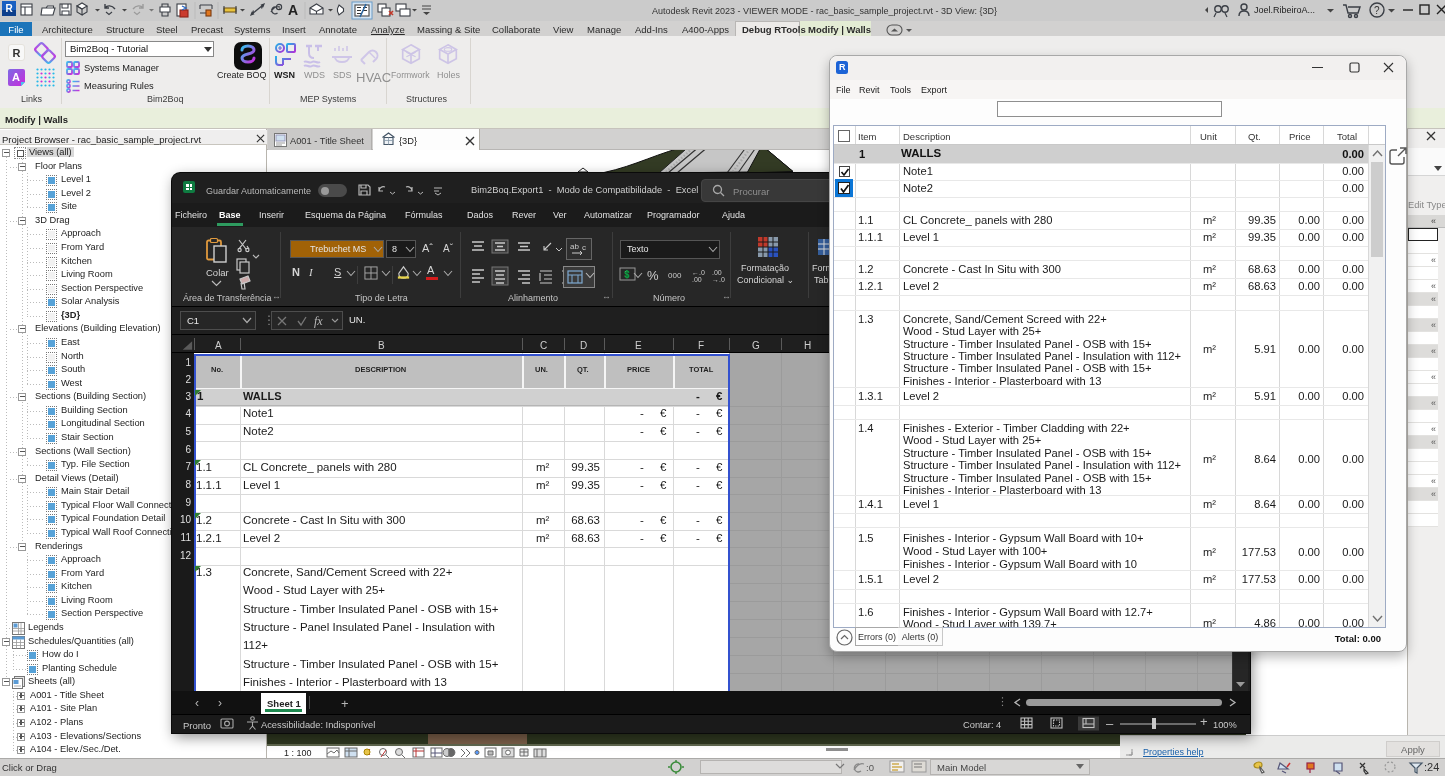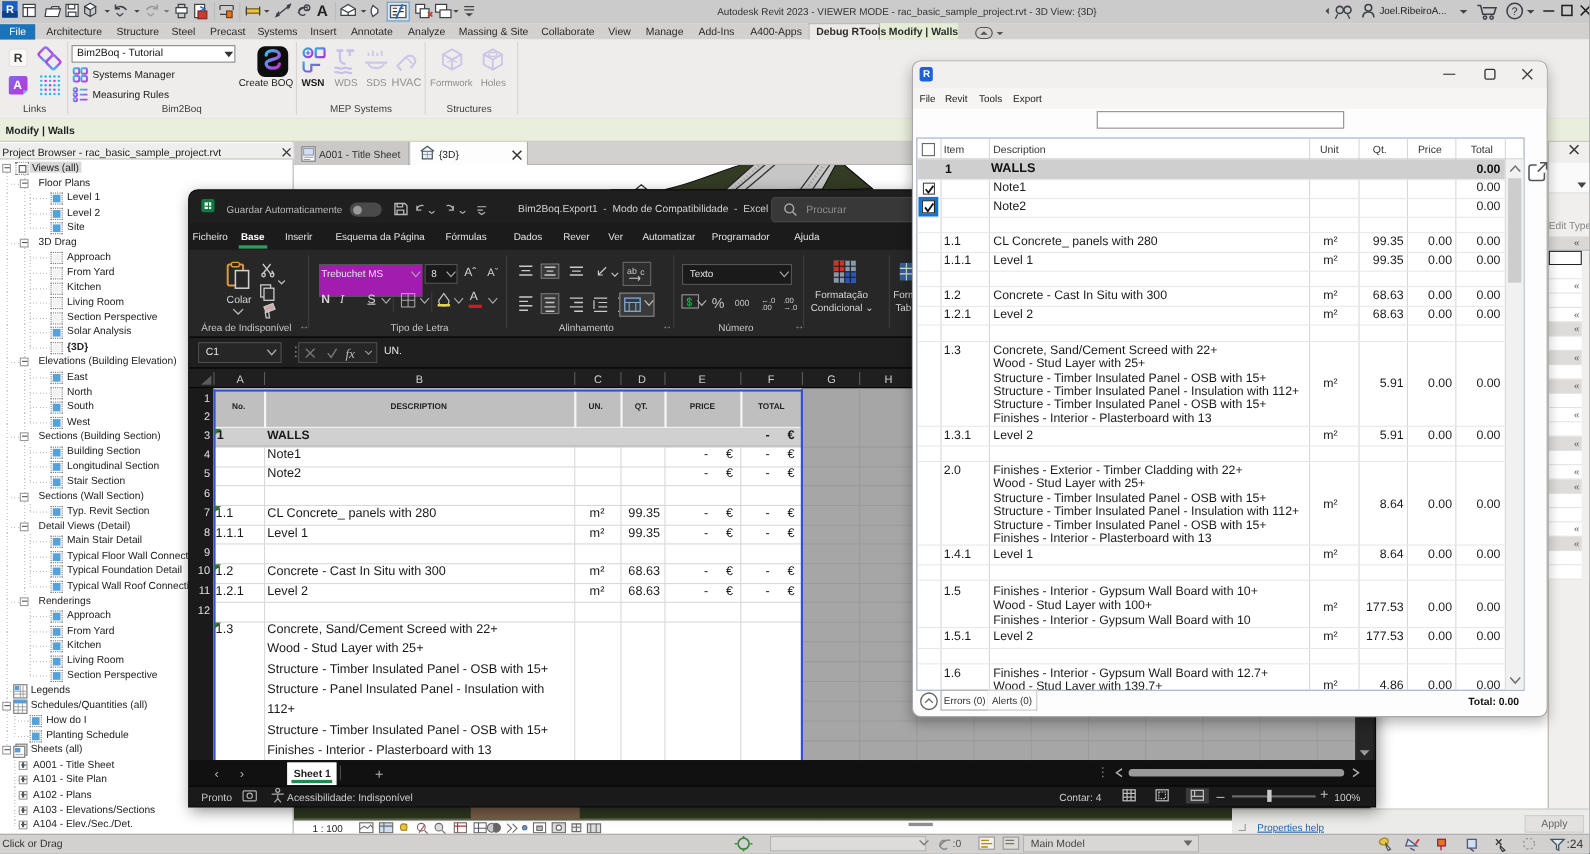--- a/index.html
+++ b/index.html
@@ -109,21 +109,21 @@
 <div class="abs" style="left:0;top:1px;width:32px;height:15px;background:#1b74ba;color:#fff;text-align:center;line-height:15px;">File</div>
 <div class="abs" style="left:735px;top:0;width:65px;height:16px;background:#eceae8;border:1px solid #b8b6b4;border-bottom:none;"></div>
 <div class="abs" style="left:800px;top:0;width:71px;height:16px;background:#e3ecd4;"></div>
 <div class="txt" style="left:42px;top:3px;">Architecture</div>
 <div class="txt" style="left:106px;top:3px;">Structure</div>
 <div class="txt" style="left:156px;top:3px;">Steel</div>
 <div class="txt" style="left:191px;top:3px;">Precast</div>
 <div class="txt" style="left:234px;top:3px;">Systems</div>
 <div class="txt" style="left:282px;top:3px;">Insert</div>
 <div class="txt" style="left:319px;top:3px;">Annotate</div>
-<div class="txt" style="left:371px;top:3px;">Analyze</div>
+<div class="txt" style="left:371px;top:3px;text-decoration:underline;">Analyze</div>
 <div class="txt" style="left:417px;top:3px;">Massing &amp; Site</div>
 <div class="txt" style="left:492px;top:3px;">Collaborate</div>
 <div class="txt" style="left:553px;top:3px;">View</div>
 <div class="txt" style="left:587px;top:3px;">Manage</div>
 <div class="txt" style="left:635px;top:3px;">Add-Ins</div>
 <div class="txt" style="left:682px;top:3px;">A400-Apps</div>
 <div class="txt" style="left:742px;top:3px;font-weight:bold;">Debug RTools</div>
 <div class="txt" style="left:808px;top:3px;font-weight:bold;">Modify | Walls</div>
 <svg style="left:887px;top:4px" width="26" height="11" viewBox="0 0 26 11">
         <rect x="0" y="0" width="15" height="10" rx="5" fill="none" stroke="#555" stroke-width="1.1"></rect>
@@ -266,21 +266,21 @@
           <path d="M6 9v-3m4 3v-5m4 5v-3m4 3v-5" stroke-width="1.6"></path>
         </g>
 </svg>
 <div class="txt" style="left:333px;top:34px;font-size:9px;color:#8f8f8f;">SDS</div>
 <svg style="left:357px;top:6px" width="26" height="26" viewBox="0 0 26 26">
  <g fill="none" stroke="#cfc6e8" stroke-width="2">
           <path d="M4 18l8-8c2-2 5-2 7 0s2 5 0 7l-3 3M4 18l4 4m8-2 3-3"></path>
           <path d="M12 10l6 6" stroke-width="1.4"></path>
         </g>
 </svg>
-<div class="txt" style="left:356px;top:34px;font-size:10px;color:#8f8f8f;">HVAC</div>
+<div class="txt" style="left:356px;top:34px;font-size:13px;color:#8f8f8f;">HVAC</div>
 <div class="txt" style="left:300px;top:58px;font-size:9px;color:#3c3c3c;">MEP Systems</div>
 
 <svg style="left:399px;top:6px" width="24" height="26" viewBox="0 0 26 26">
  <g fill="none" stroke="#cdc4e6" stroke-width="1.8">
           <path d="M13 2l9 5-9 5-9-5zM4 7v10l9 5 9-5V7M13 12v10"></path>
           <path d="M8 10l10 5m0-5L8 15" stroke-width="1.2"></path>
         </g>
 </svg>
 <div class="txt" style="left:391px;top:34px;font-size:8.7px;color:#8f8f8f;">Formwork</div>
 <svg style="left:436px;top:6px" width="24" height="26" viewBox="0 0 26 26">
@@ -508,21 +508,21 @@
         <div class="abs" style="left:48px;top:420.5px;width:7px;height:7px;background:#56a2d8;"></div>
 <div class="txt" style="left:61px;top:418px;">Longitudinal Section</div>
 <div class="abs" style="left:46px;top:432.5px;width:11px;height:11px;border:1px dotted #777;background:#fff;"></div>
         <div class="abs" style="left:48px;top:434.5px;width:7px;height:7px;background:#56a2d8;"></div>
 <div class="txt" style="left:61px;top:432px;">Stair Section</div>
 <div class="abs" style="left:18px;top:448px;width:8px;height:8px;border:1px solid #999;background:#fff;"></div>
         <div class="abs" style="left:19.5px;top:451.2px;width:5px;height:1.2px;background:#555;"></div>
 <div class="txt" style="left:35px;top:446px;">Sections (Wall Section)</div>
 <div class="abs" style="left:46px;top:459.5px;width:11px;height:11px;border:1px dotted #777;background:#fff;"></div>
         <div class="abs" style="left:48px;top:461.5px;width:7px;height:7px;background:#56a2d8;"></div>
-<div class="txt" style="left:61px;top:459px;">Typ. Revit Section</div>
+<div class="txt" style="left:61px;top:459px;">Typ. File Section</div>
 <div class="abs" style="left:18px;top:475px;width:8px;height:8px;border:1px solid #999;background:#fff;"></div>
         <div class="abs" style="left:19.5px;top:478.2px;width:5px;height:1.2px;background:#555;"></div>
 <div class="txt" style="left:35px;top:473px;">Detail Views (Detail)</div>
 <div class="abs" style="left:46px;top:486.5px;width:11px;height:11px;border:1px dotted #777;background:#fff;"></div>
         <div class="abs" style="left:48px;top:488.5px;width:7px;height:7px;background:#56a2d8;"></div>
 <div class="txt" style="left:61px;top:486px;">Main Stair Detail</div>
 <div class="abs" style="left:46px;top:500.5px;width:11px;height:11px;border:1px dotted #777;background:#fff;"></div>
         <div class="abs" style="left:48px;top:502.5px;width:7px;height:7px;background:#56a2d8;"></div>
 <div class="txt" style="left:61px;top:500px;">Typical Floor Wall Connectio</div>
 <div class="abs" style="left:46px;top:513.5px;width:11px;height:11px;border:1px dotted #777;background:#fff;"></div>
@@ -800,24 +800,24 @@
             <circle cx="11.4" cy="11" r="1.6"></circle>
   <rect x="1" y="20" width="9" height="11"></rect>
             <rect x="4" y="23" width="9" height="11" fill="#2a2a2a"></rect>
   <path d="M4 40l8-3 2 5-8 3z" fill="#caa"></path>
             <path d="M5 44l1 6h3l-1-7"></path>
  </g>
 </svg>
 <svg style="left:253px;top:255px" width="10" height="6" viewBox="0 0 10 6">
           <path d="M0 0l3 3 3-3" fill="none" stroke="#bbb" stroke-width="1.1"></path>
         </svg>
-<div class="txt" style="left:183px;top:293px;font-size:9px;color:#c5c5c5;">Área de Indisponível</div>
+<div class="txt" style="left:183px;top:293px;font-size:9px;color:#c5c5c5;">Área de Transferência</div>
 <div class="txt" style="left:272px;top:291px;font-size:9px;color:#999;">↔</div>
 
-<div class="abs" style="left:290px;top:240px;width:94px;height:30px;background:#a21caf;border:1px solid #555;font-size:9px;color:#e5e5e5;line-height:16px;padding-left:1px;">Trebuchet MS</div>
+<div class="abs" style="left:290px;top:240px;width:94px;height:18px;background:#a16207;border:1px solid #555;font-size:9px;color:#e5e5e5;line-height:16px;padding-left:19px;">Trebuchet MS</div>
 <svg style="left:374px;top:247px" width="8" height="5" viewBox="0 0 8 5">
           <path d="M0 0l4 4.5L8 0" fill="none" stroke="#aaa" stroke-width="1.1"></path>
         </svg>
 <div class="abs" style="left:386px;top:240px;width:30px;height:18px;background:#1a1a1a;border:1px solid #555;font-size:9px;color:#e5e5e5;line-height:16px;padding-left:5px;">8</div>
 <svg style="left:406px;top:247px" width="8" height="5" viewBox="0 0 8 5">
           <path d="M0 0l4 4.5L8 0" fill="none" stroke="#aaa" stroke-width="1.1"></path>
         </svg>
 <div class="txt" style="left:422px;top:242px;font-size:11px;color:#d5d5d5;">Aˆ</div>
 <div class="txt" style="left:443px;top:243px;font-size:10px;color:#d5d5d5;">Aˇ</div>
 <div class="txt" style="left:292px;top:266px;font-size:11px;font-weight:bold;color:#d5d5d5;">N</div>
@@ -1256,21 +1256,21 @@
       <div class="txt" style="left:1320px;top:343px;width:44px;text-align:right;font-size:11.2px;color:#1a1a1a;">0.00</div>
 <div class="abs" style="left:834px;top:387px;width:534px;height:1px;background:#e8e8e8;"></div>
 <div class="txt" style="left:858px;top:390px;font-size:11.2px;color:#1a1a1a;">1.3.1</div>
 <div class="txt" style="left:903px;top:390px;font-size:11.2px;color:#1a1a1a;">Level 2</div>
 <div class="txt" style="left:1203px;top:390px;font-size:11.2px;color:#1a1a1a;">m²</div>
       <div class="txt" style="left:1232px;top:390px;width:44px;text-align:right;font-size:11.2px;color:#1a1a1a;">5.91</div>
       <div class="txt" style="left:1276px;top:390px;width:44px;text-align:right;font-size:11.2px;color:#1a1a1a;">0.00</div>
       <div class="txt" style="left:1320px;top:390px;width:44px;text-align:right;font-size:11.2px;color:#1a1a1a;">0.00</div>
 <div class="abs" style="left:834px;top:405px;width:534px;height:1px;background:#e8e8e8;"></div>
 <div class="abs" style="left:834px;top:419px;width:534px;height:1px;background:#e8e8e8;"></div>
-<div class="txt" style="left:858px;top:422px;font-size:11.2px;color:#1a1a1a;">2.0</div>
+<div class="txt" style="left:858px;top:422px;font-size:11.2px;color:#1a1a1a;">1.4</div>
 <div class="txt" style="left:903px;top:422px;font-size:11.2px;color:#1a1a1a;">Finishes - Exterior - Timber Cladding with 22+</div>
 <div class="txt" style="left:903px;top:434.4px;font-size:11.2px;color:#1a1a1a;">Wood - Stud Layer with 25+</div>
 <div class="txt" style="left:903px;top:446.79999999999995px;font-size:11.2px;color:#1a1a1a;">Structure - Timber Insulated Panel - OSB with 15+</div>
 <div class="txt" style="left:903px;top:459.19999999999993px;font-size:11.2px;color:#1a1a1a;">Structure - Timber Insulated Panel - Insulation with 112+</div>
 <div class="txt" style="left:903px;top:471.5999999999999px;font-size:11.2px;color:#1a1a1a;">Structure - Timber Insulated Panel - OSB with 15+</div>
 <div class="txt" style="left:903px;top:483.9999999999999px;font-size:11.2px;color:#1a1a1a;">Finishes - Interior - Plasterboard with 13</div>
 <div class="txt" style="left:1203px;top:453px;font-size:11.2px;color:#1a1a1a;">m²</div>
       <div class="txt" style="left:1232px;top:453px;width:44px;text-align:right;font-size:11.2px;color:#1a1a1a;">8.64</div>
       <div class="txt" style="left:1276px;top:453px;width:44px;text-align:right;font-size:11.2px;color:#1a1a1a;">0.00</div>
       <div class="txt" style="left:1320px;top:453px;width:44px;text-align:right;font-size:11.2px;color:#1a1a1a;">0.00</div>

